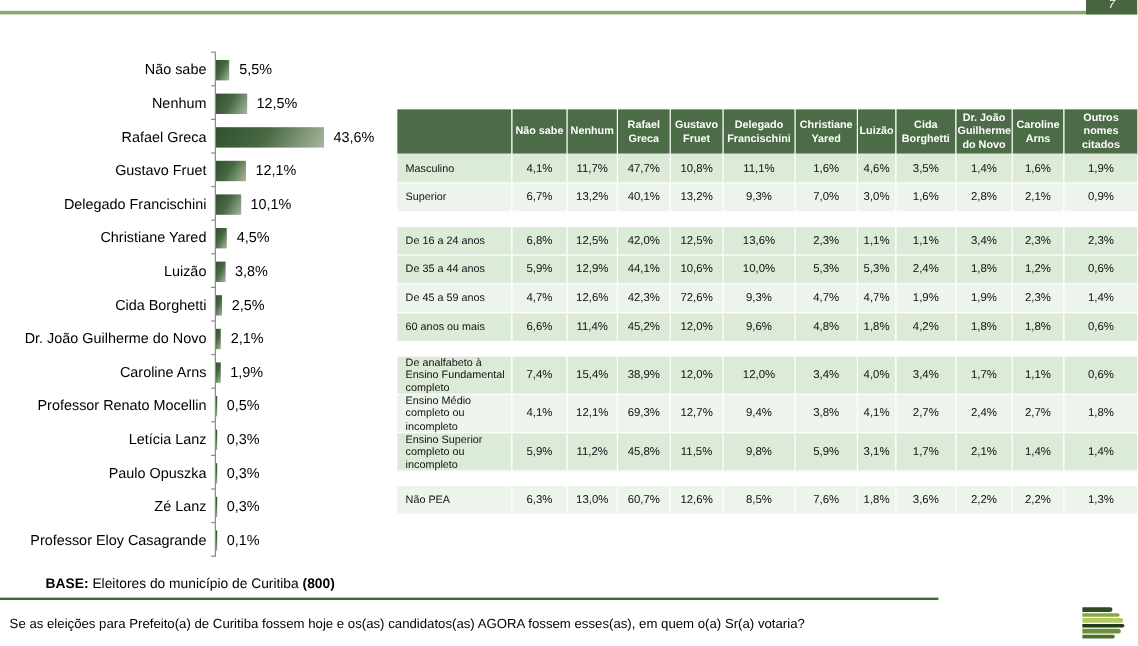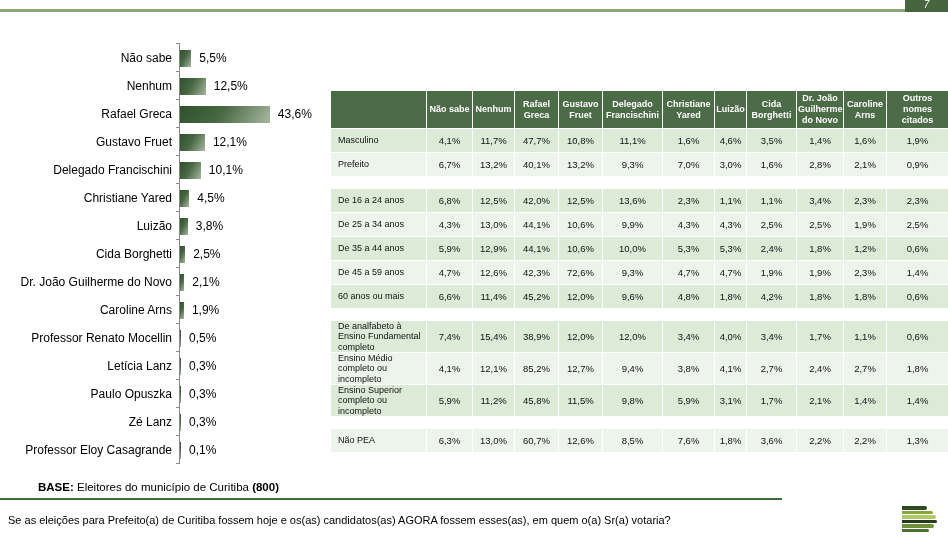--- a/index.html
+++ b/index.html
@@ -200,21 +200,21 @@
             <td>10,8%</td>
             <td>11,1%</td>
             <td>1,6%</td>
             <td>4,6%</td>
             <td>3,5%</td>
             <td>1,4%</td>
             <td>1,6%</td>
             <td>1,9%</td>
           </tr>
           <tr class="b">
-            <td class="rlabel">Prefeito</td>
+            <td class="rlabel">Superior</td>
             <td>6,7%</td>
             <td>13,2%</td>
             <td>40,1%</td>
             <td>13,2%</td>
             <td>9,3%</td>
             <td>7,0%</td>
             <td>3,0%</td>
             <td>1,6%</td>
             <td>2,8%</td>
             <td>2,1%</td>
@@ -229,34 +229,20 @@
             <td>12,5%</td>
             <td>42,0%</td>
             <td>12,5%</td>
             <td>13,6%</td>
             <td>2,3%</td>
             <td>1,1%</td>
             <td>1,1%</td>
             <td>3,4%</td>
             <td>2,3%</td>
             <td>2,3%</td>
-          </tr>
-          <tr class="b">
-            <td class="rlabel">De 25 a 34 anos</td>
-            <td>4,3%</td>
-            <td>13,0%</td>
-            <td>44,1%</td>
-            <td>10,6%</td>
-            <td>9,9%</td>
-            <td>4,3%</td>
-            <td>4,3%</td>
-            <td>2,5%</td>
-            <td>2,5%</td>
-            <td>1,9%</td>
-            <td>2,5%</td>
           </tr>
           <tr class="a">
             <td class="rlabel">De 35 a 44 anos</td>
             <td>5,9%</td>
             <td>12,9%</td>
             <td>44,1%</td>
             <td>10,6%</td>
             <td>10,0%</td>
             <td>5,3%</td>
             <td>5,3%</td>
@@ -307,21 +293,21 @@
             <td>4,0%</td>
             <td>3,4%</td>
             <td>1,7%</td>
             <td>1,1%</td>
             <td>0,6%</td>
           </tr>
           <tr class="b">
             <td class="rlabel">Ensino Médio completo ou incompleto</td>
             <td>4,1%</td>
             <td>12,1%</td>
-            <td>85,2%</td>
+            <td>69,3%</td>
             <td>12,7%</td>
             <td>9,4%</td>
             <td>3,8%</td>
             <td>4,1%</td>
             <td>2,7%</td>
             <td>2,4%</td>
             <td>2,7%</td>
             <td>1,8%</td>
           </tr>
           <tr class="a">

